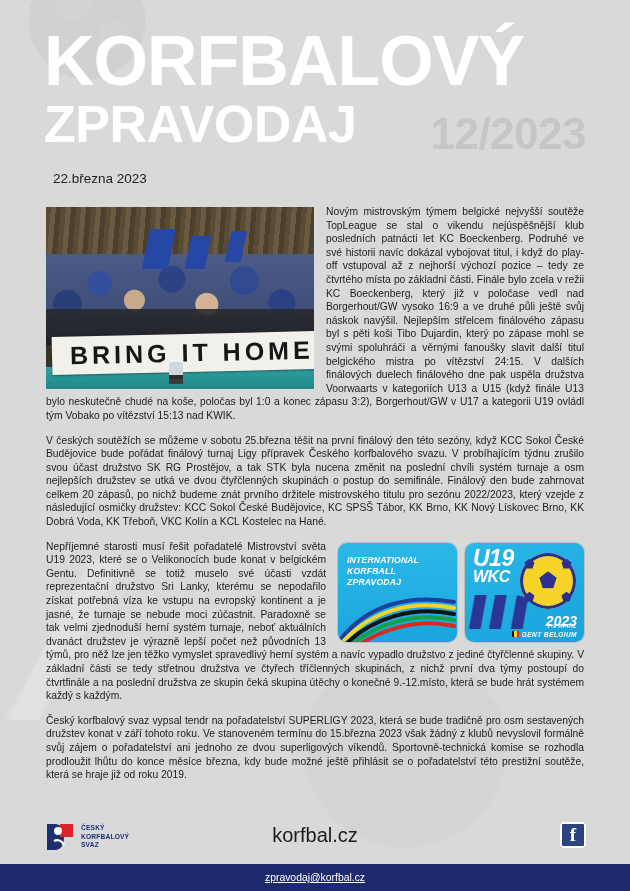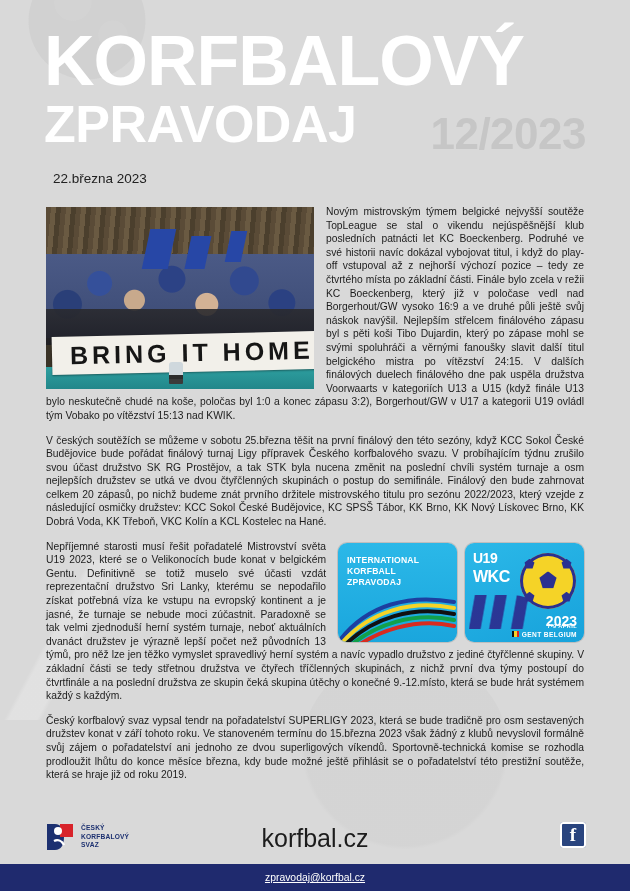--- a/index.html
+++ b/index.html
@@ -191,20 +191,21 @@
     display: flex;
     gap: 8px;
   }
   .logo-card {
     position: relative;
     width: 119px;
     height: 99px;
     border-radius: 9px;
     overflow: hidden;
     box-shadow: 0 0 0 1px rgba(0,0,0,.12);
+    font-style: italic;
   }
   
   .ikf {
     background: linear-gradient(180deg, #2bb8e8 0%, #1aa6dd 100%);
   }
   .ikf-text {
     position: absolute;
     left: 9px; top: 12px;
     font-size: 8.6px;
     font-weight: bold;
@@ -213,21 +214,21 @@
     letter-spacing: .2px;
   }
   .ikf-arcs { position: absolute; left: 0; bottom: -6px; width: 119px; height: 62px; }
   
   .wkc {
     background: linear-gradient(160deg, #2bb8e8 0%, #17a2db 100%);
   }
   .wkc-u19 {
     position: absolute;
     left: 8px; top: 6px;
-    font-size: 14px; font-weight: bold; color: #ffffff;
+    font-size: 23px; font-weight: bold; color: #ffffff;
     letter-spacing: -0.5px;
     line-height: 19px;
   }
   .wkc-wkc {
     position: absolute;
     left: 8px; top: 24px;
     font-size: 16px; font-weight: bold; color: #ffffff;
     letter-spacing: -0.5px;
     line-height: 19px;
   }
@@ -305,21 +306,21 @@
     font-size: 6.6px;
     font-weight: bold;
     line-height: 8.6px;
     color: #1c3070;
     letter-spacing: .2px;
   }
   .site {
     position: absolute;
     left: 0; right: 0; top: 6px;
     text-align: center;
-    font-size: 25px;
+    font-size: 20px;
     color: #1c1c1c;
   }
   .fb {
     position: absolute;
     right: 44px; top: 4px;
     width: 26px; height: 26px;
     border-radius: 3px;
     background: #29447e;
     box-shadow: 0 0 0 2px #ffffff inset;
   }

